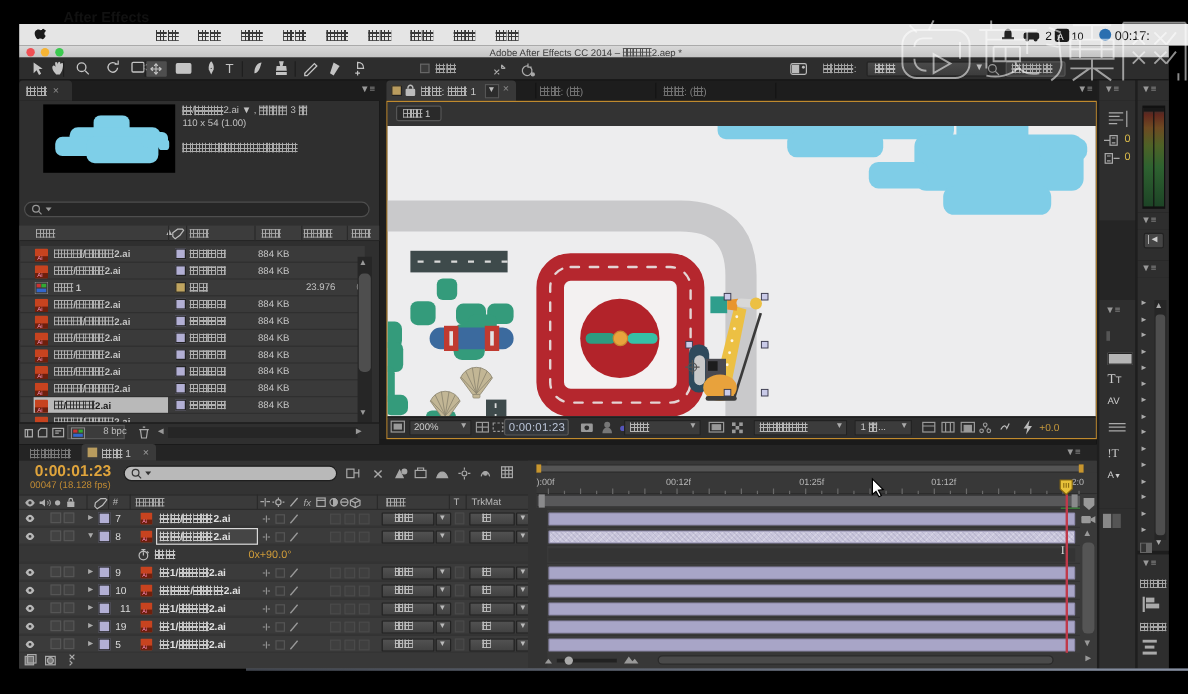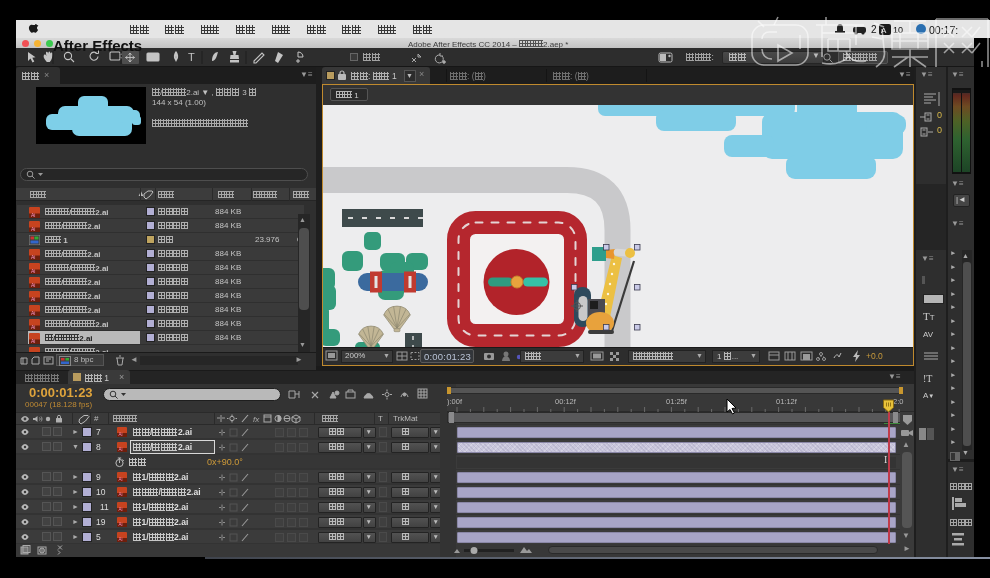--- a/index.html
+++ b/index.html
@@ -18,21 +18,21 @@
 <div class="b" style="left:322px;top:84px;width:592px;height:282px;background:#333"></div>
 <div class="b" style="left:916px;top:67px;width:58px;height:490px;background:#1d1d1d"></div>
 <div class="b" style="left:16px;top:370px;width:898px;height:187px;background:#333"></div>
 <div class="b" style="left:316px;top:67px;width:6px;height:303px;background:#1e1e1e"></div>
 <div class="b" style="left:914px;top:67px;width:2px;height:490px;background:#1e1e1e"></div>
 <div class="b" style="left:946px;top:67px;width:2px;height:490px;background:#1e1e1e"></div>
 <div class="b" style="left:16px;top:366px;width:898px;height:5px;background:#1a1a1a"></div>
 <svg class="abs" style="left:28px;top:24px" width="12" height="12" viewBox="0 0 12 12">
 <path d="M8.3 1.2c-.1.8-.5 1.4-1 1.8-.5.4-1.1.6-1.6.5 0-.7.3-1.3.8-1.8C7 1.3 7.7 1.1 8.3 1.2zM9.9 8.7c-.3.7-.5 1-.9 1.6-.6.9-1.4 2-2.4 2-.9 0-1.1-.6-2.3-.6-1.2 0-1.5.6-2.4.6-1 0-1.7-1-2.3-1.9C-1.9 8.1-2 5.3-.9 3.9c.7-1 1.9-1.6 3-1.6 1.1 0 1.8.6 2.7.6.9 0 1.4-.6 2.7-.6 1 0 2 .5 2.7 1.4-2.4 1.3-2 4.4-.3 5z" transform="translate(2.2 -1.2) scale(.8)" fill="#1a1a1a"></path>
   </svg>
-<div class="t " style="left:53px;top:38px;font-size:15px;color:#111;--g:9px;font-weight:bold">After Effects</div>
+<div class="t " style="left:53px;top:8px;font-size:12px;color:#111;--g:9px;font-weight:bold">After Effects</div>
 <div class="t " style="left:130px;top:25px;font-size:9px;color:#1a1a1a;--g:9px;"><i class="g"></i><i class="g"></i></div>
 <div class="t " style="left:165.4px;top:25px;font-size:9px;color:#1a1a1a;--g:9px;"><i class="g"></i><i class="g"></i></div>
 <div class="t " style="left:200.8px;top:25px;font-size:9px;color:#1a1a1a;--g:9px;"><i class="g"></i><i class="g"></i></div>
 <div class="t " style="left:236.20000000000002px;top:25px;font-size:9px;color:#1a1a1a;--g:9px;"><i class="g"></i><i class="g"></i></div>
 <div class="t " style="left:271.6px;top:25px;font-size:9px;color:#1a1a1a;--g:9px;"><i class="g"></i><i class="g"></i></div>
 <div class="t " style="left:307.0px;top:25px;font-size:9px;color:#1a1a1a;--g:9px;"><i class="g"></i><i class="g"></i></div>
 <div class="t " style="left:342.4px;top:25px;font-size:9px;color:#1a1a1a;--g:9px;"><i class="g"></i><i class="g"></i></div>
 <div class="t " style="left:377.79999999999995px;top:25px;font-size:9px;color:#1a1a1a;--g:9px;"><i class="g"></i><i class="g"></i></div>
 <div class="t " style="left:413.19999999999993px;top:25px;font-size:9px;color:#1a1a1a;--g:9px;"><i class="g"></i><i class="g"></i></div>
 <svg class="abs" style="left:835px;top:22px" width="150" height="15" viewBox="0 0 150 15">
@@ -122,21 +122,21 @@
 <g fill="#7ecfe8">
       <rect x="36" y="0" width="30" height="16" rx="6"></rect>
       <rect x="16" y="10" width="76" height="17" rx="7"></rect>
       <rect x="4" y="18" width="38" height="16" rx="6"></rect>
       <rect x="30" y="18" width="60" height="22" rx="7"></rect>
       <rect x="76" y="14" width="22" height="13" rx="5"></rect>
       <rect x="90" y="20" width="9" height="9" rx="3"></rect>
     </g>
   </svg>
 <div class="t " style="left:152px;top:88px;font-size:8px;color:#c0c0c0;--g:7.5px;"><i class="g"></i>/<i class="g"></i><i class="g"></i><i class="g"></i>2.ai ▼ , <i class="g"></i><i class="g"></i><i class="g"></i> 3 <i class="g"></i></div>
-<div class="t " style="left:152px;top:99px;font-size:8px;color:#c0c0c0;--g:7px;">144 x 54 (1.00)</div>
+<div class="t " style="left:152px;top:99px;font-size:8px;color:#c0c0c0;--g:7px;">110 x 54 (1.00)</div>
 <div class="t " style="left:152px;top:119px;font-size:8px;color:#c0c0c0;--g:7.5px;"><i class="g"></i><i class="g"></i><i class="g"></i><i class="g"></i><i class="g"></i><i class="g"></i><i class="g"></i><i class="g"></i><i class="g"></i><i class="g"></i><i class="g"></i><i class="g"></i></div>
 <div class="b" style="left:20px;top:168px;width:288px;height:13px;background:#262626;border:1px solid #4e4e4e;border-radius:7px"></div>
 <svg class="abs" style="left:26px;top:170px" width="20" height="10" viewBox="0 0 20 10">
     <circle cx="4" cy="4" r="2.8" fill="none" stroke="#999"></circle>
     <path d="M6 6l2.6 2.6" stroke="#999"></path>
     <path d="M12 3l2.5 3 2.5-3z" fill="#999"></path>
   </svg>
 <div class="b" style="left:16px;top:188px;width:300px;height:13px;background:#3c3c3c;border-bottom:1px solid #252525"></div>
 <div class="t " style="left:30px;top:190.5px;font-size:8px;color:#bbb;--g:7.5px;"><i class="g"></i><i class="g"></i></div>
 <div class="t" style="left:137px;top:190px;font-size:8px;color:#bbb">▲</div>
@@ -269,21 +269,21 @@
 <div class="b" style="left:16px;top:352px;width:300px;height:18px;background:#2f2f2f;border-top:1px solid #1a1a1a"></div>
 <svg class="abs" style="left:20px;top:355px" width="100" height="12" viewBox="0 0 100 12">
 <g stroke="#aaa" fill="none">
       <path d="M1 9V3h6v6zM3 3v6"></path>
       <path d="M12 9V4l2-2h5v7z"></path>
       <rect x="24" y="2" width="9" height="7"></rect>
       <path d="M26 4h5M26 6h3"></path>
     </g>
   </svg>
 <div class="b" style="left:56px;top:354px;width:48px;height:12px;background:#3c3c3c;border:1px solid #555"></div>
-<div class="t" style="left:74px;top:356px;font-size:8px;color:#bbb">8 bpc</div>
+<div class="t" style="left:86px;top:356px;font-size:8px;color:#bbb">8 bpc</div>
 <svg class="abs" style="left:59px;top:355.5px" width="12" height="10" viewBox="0 0 12 10">
     <rect x="0.5" y="0.5" width="11" height="9" fill="none" stroke="#888"></rect>
     <rect x="2" y="2" width="3.5" height="2.5" fill="#c33"></rect>
     <rect x="6.5" y="2" width="3.5" height="2.5" fill="#3a3"></rect>
     <rect x="2" y="5.5" width="8" height="2.5" fill="#36c"></rect>
   </svg>
 <svg class="abs" style="left:114px;top:355px" width="12" height="12" viewBox="0 0 12 12">
     <g stroke="#aaa" fill="none">
       <path d="M2 3h8M3 3l1 7h4l1-7M5 1h2"></path>
     </g>

